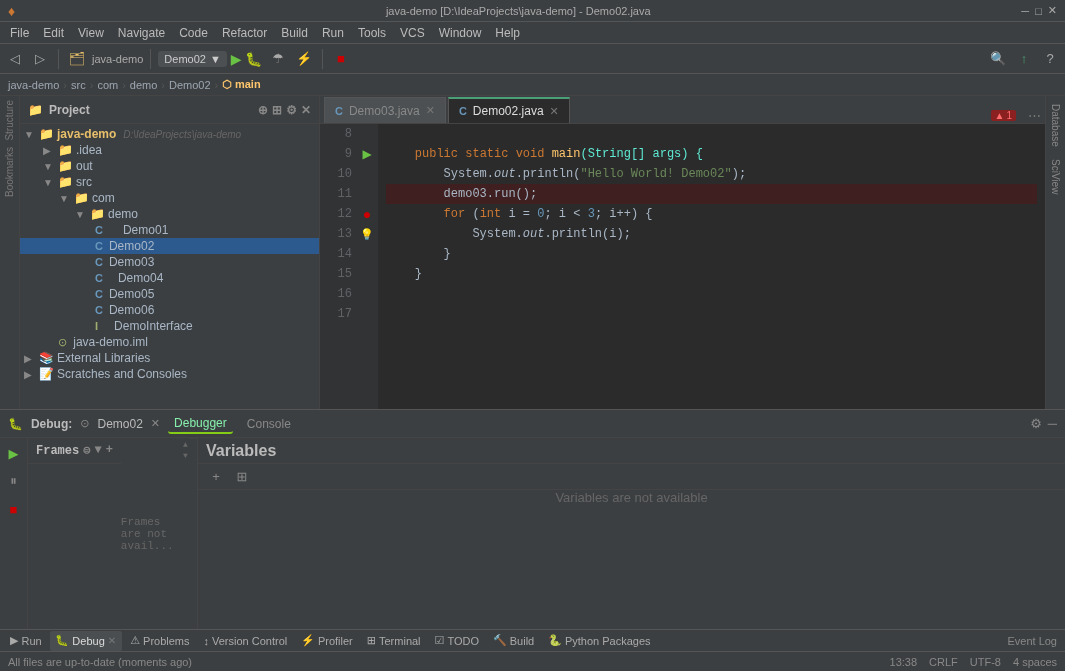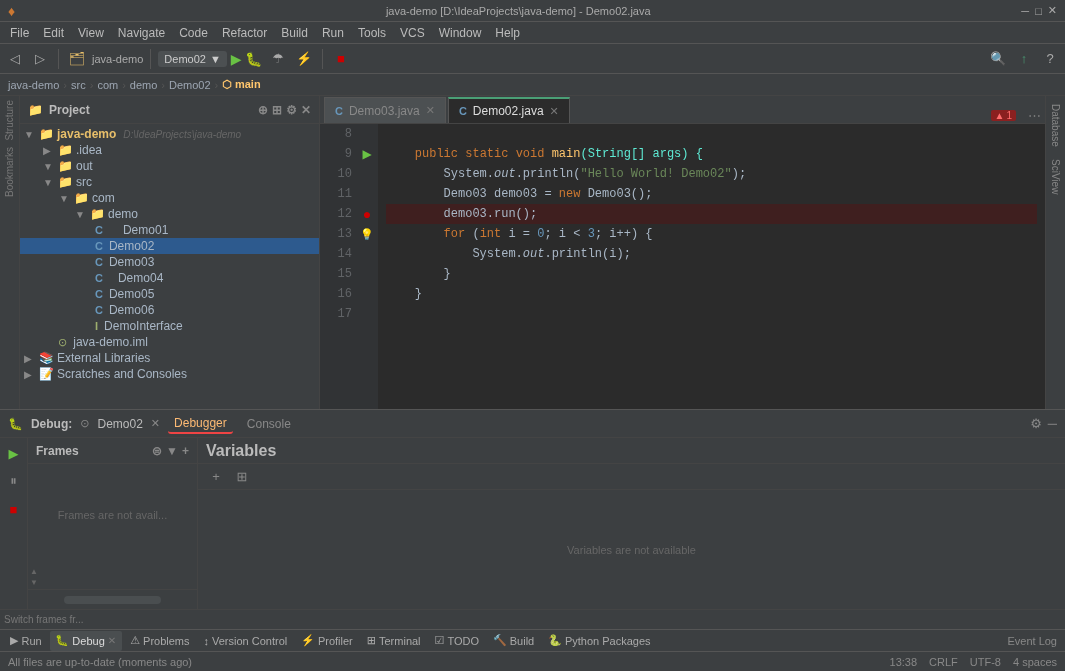--- a/index.html
+++ b/index.html
@@ -297,22 +297,22 @@
     }
     .debug-title { font-size: 12px; font-weight: bold; color: #bbb; }
     .debug-tab-label {
       font-size: 12px;
       color: #888;
       cursor: pointer;
       padding: 2px 6px;
       border-radius: 3px;
     }
     .debug-tab-label.active {
-      color: #fdba74;
-      border-bottom: 2px solid #ef4444;
+      color: #86efac;
+      border-bottom: 2px solid #84cc16;
     }
     .debug-tools { margin-left: auto; display: flex; gap: 6px; }
     .debug-tool-btn { font-size: 13px; color: #888; cursor: pointer; }
 
     .debug-body {
       display: flex;
       flex: 1;
       overflow: hidden;
     }
     .debug-left-strip {
@@ -332,22 +332,23 @@
       width: 22px; height: 22px;
       display: flex; align-items: center; justify-content: center;
       border-radius: 2px;
     }
     .debug-strip-btn.active { color: #69c244; }
 
     .frames-panel {
       width: 170px;
       background: #3c3f41;
       display: flex;
-      flex-direction: column;
+      flex-direction: row;
       border-right: 1px solid #444;
+      font-family: Liberation Mono, monospace;
     }
     .frames-header {
       height: 26px;
       display: flex;
       align-items: center;
       padding: 0 8px;
       font-size: 12px;
       font-weight: bold;
       color: #bbb;
       border-bottom: 1px solid #444;
@@ -404,23 +405,23 @@
       flex: 1;
       background: transparent;
       border: none;
       outline: none;
       color: #666;
       font-size: 11px;
     }
     .variables-content {
       flex: 1;
       display: flex;
-      align-items: center;
+      align-items: flex-start;
       justify-content: center;
-      font-size: 11px;
+      font-size: 13px;
       color: #666;
     }
     .var-btn {
       font-size: 13px;
       color: #888;
       cursor: pointer;
       width: 20px; height: 20px;
       display: flex; align-items: center; justify-content: center;
     }
 
@@ -687,21 +688,21 @@
 
       <div class="tree-item">
         <span style="width:68px"></span>
         <span class="java-c">C</span>
         <span style="margin-left:3px;">Demo06</span>
       </div>
 
       <div class="tree-item">
         <span style="width:68px"></span>
         <span class="java-i" style="color:#9dae6e;">I</span>
-        <span style="margin-left:3px;">DemoInterface</span>
+        <span style="margin-left:13px;">DemoInterface</span>
       </div>
 
       <div class="tree-item">
         <span style="width:16px"></span>
         <span class="tree-arrow" style="visibility:hidden;">▶</span>
         <span style="color:#9dae6e; font-size:11px;">⊙</span>
         <span style="margin-left:3px;">java-demo.iml</span>
       </div>
 
       <div class="tree-item">
@@ -775,23 +776,20 @@
       </div>
 
       <div class="code-content">
         <div class="code-line"></div>
         <div class="code-line">
           <span style="color:#a9b7c6">    </span><span class="kw">public</span><span> </span><span class="kw">static</span><span> </span><span class="kw">void</span><span> </span><span class="fn">main</span><span style="color:#5eead4">(String[] args) {</span>
         </div>
         <div class="code-line">
           <span style="color:#a9b7c6">        System.</span><span class="italic" style="color:#a9b7c6">out</span><span style="color:#a9b7c6">.println(</span><span class="str">"Hello World! Demo02"</span><span style="color:#a9b7c6">);</span>
         </div>
-        <div class="code-line">
-          <span style="color:#a9b7c6">        Demo03 demo03 = </span><span class="kw">new</span><span style="color:#a9b7c6"> Demo03();</span>
-        </div>
         <div class="code-line breakpoint-line">
           <span style="color:#a9b7c6">        demo03.run();</span>
         </div>
         <div class="code-line">
           <span style="color:#a9b7c6">        </span><span class="kw">for</span><span style="color:#a9b7c6"> (</span><span class="kw">int</span><span style="color:#a9b7c6"> i = </span><span class="num">0</span><span style="color:#a9b7c6">; i &lt; </span><span class="num">3</span><span style="color:#a9b7c6">; i++) {</span>
         </div>
         <div class="code-line">
           <span style="color:#a9b7c6">            System.</span><span class="italic" style="color:#a9b7c6">out</span><span style="color:#a9b7c6">.println(i);</span>
         </div>
         <div class="code-line">
@@ -863,23 +861,20 @@
       <div class="variables-toolbar">
         <span class="var-btn">+</span>
         <span class="var-btn">⊞</span>
       </div>
       <div class="variables-content">
         <span>Variables are not available</span>
       </div>
     </div>
   </div>
 
-  <div class="debug-bottom">
-    <span class="debug-bottom-label">Switch frames fr...</span>
-  </div>
 </div>
 
 <div class="bottom-bar">
   <div class="bottom-tabs">
     <div class="bottom-tab">
       <span class="bottom-tab-icon">▶</span>
       <span>Run</span>
     </div>
     <div class="bottom-tab active">
       <span class="bottom-tab-icon">🐛</span>

